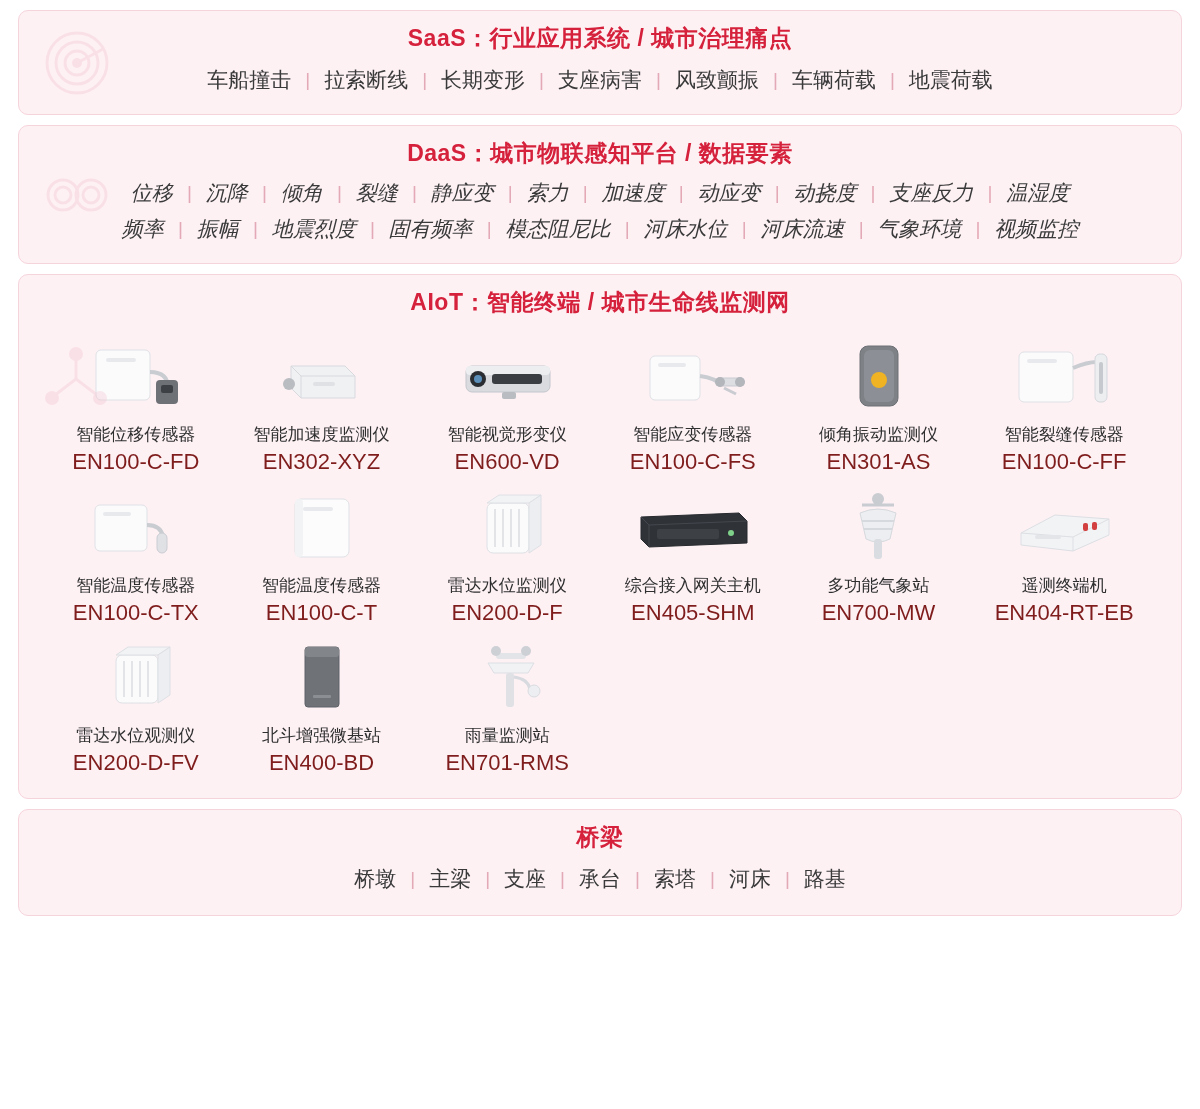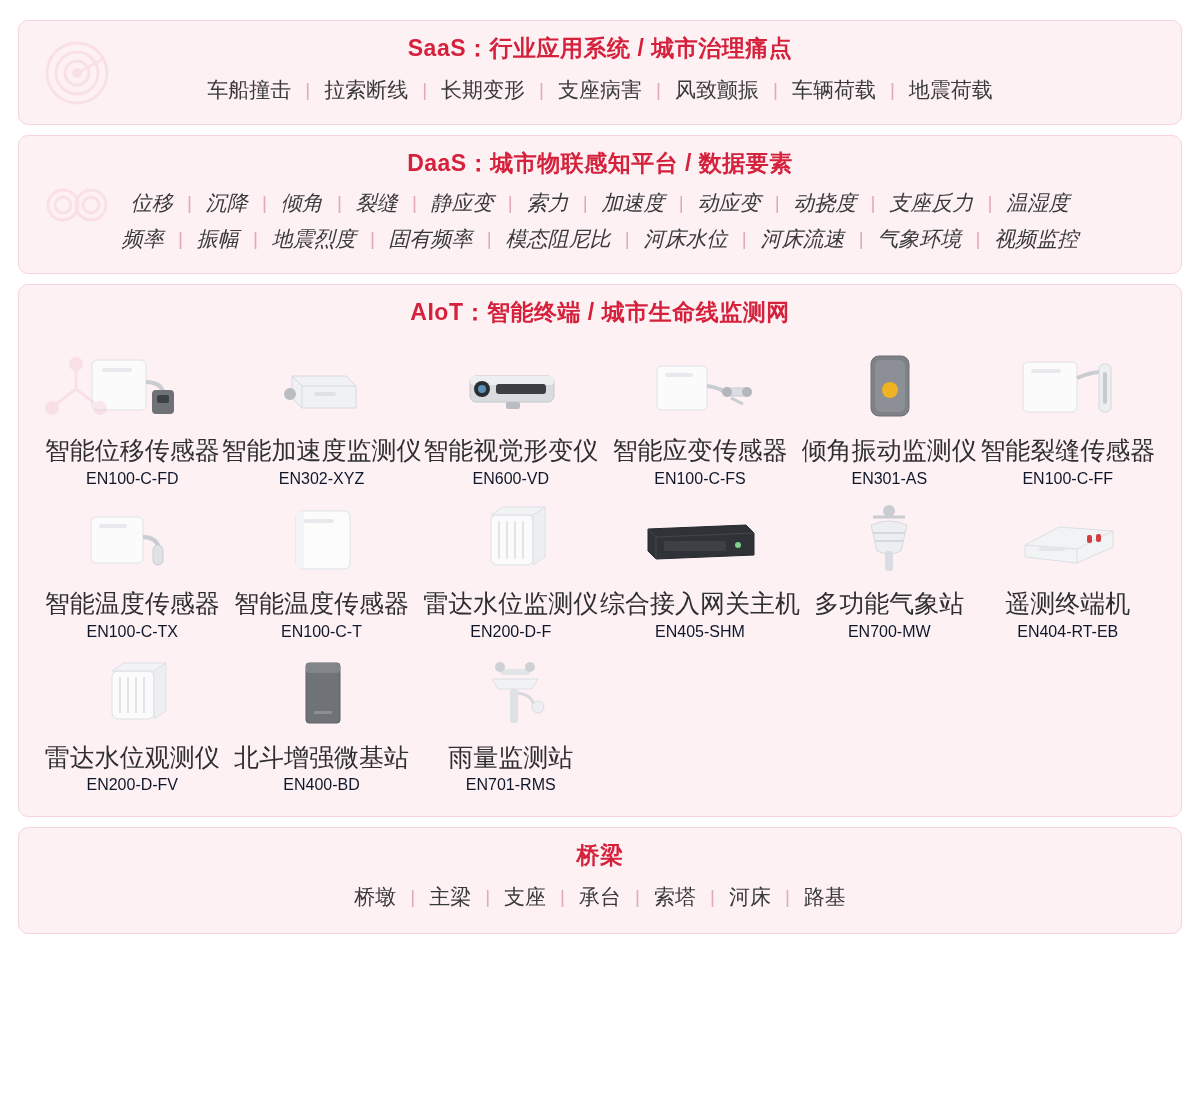--- a/index.html
+++ b/index.html
@@ -8,21 +8,21 @@
     background: #ffffff;
   }
   body {
     width: 1200px; height: 1109px;
     font-family: "Liberation Sans", "DejaVu Sans", sans-serif;
     color: #333;
     overflow: hidden;
   }
   .page {
     width: 1200px; height: 1109px;
-    padding: 20px 18px 8px 18px;
+    padding: 10px 18px 8px 18px;
     display: flex; flex-direction: column;
     gap: 10px;
   }
 
   
   .panel {
     position: relative;
     border: 1px solid #f6d4dc;
     border-radius: 10px;
     background: #fff5f7;
@@ -90,29 +90,29 @@
     text-align: center;
   }
   .device .img {
     height: 92px;
     width: 100%;
     display: flex;
     align-items: center;
     justify-content: center;
   }
   .device .name {
-    font-size: 25px;
+    font-size: 17px;
     color: #2f2f2f;
     margin-top: 2px;
     line-height: 1.35;
     white-space: nowrap;
   }
   .device .model {
-    font-size: 16px;
-    color: #0f172a;
+    font-size: 22px;
+    color: #7f1d1d;
     line-height: 1.35;
     white-space: nowrap;
   }
 
   
   .panel.bridge { padding-bottom: 16px; }
   .panel.bridge .panel-title { font-size: 23px; }
   .panel.bridge .chip-row { font-size: 21px; }
 
   

